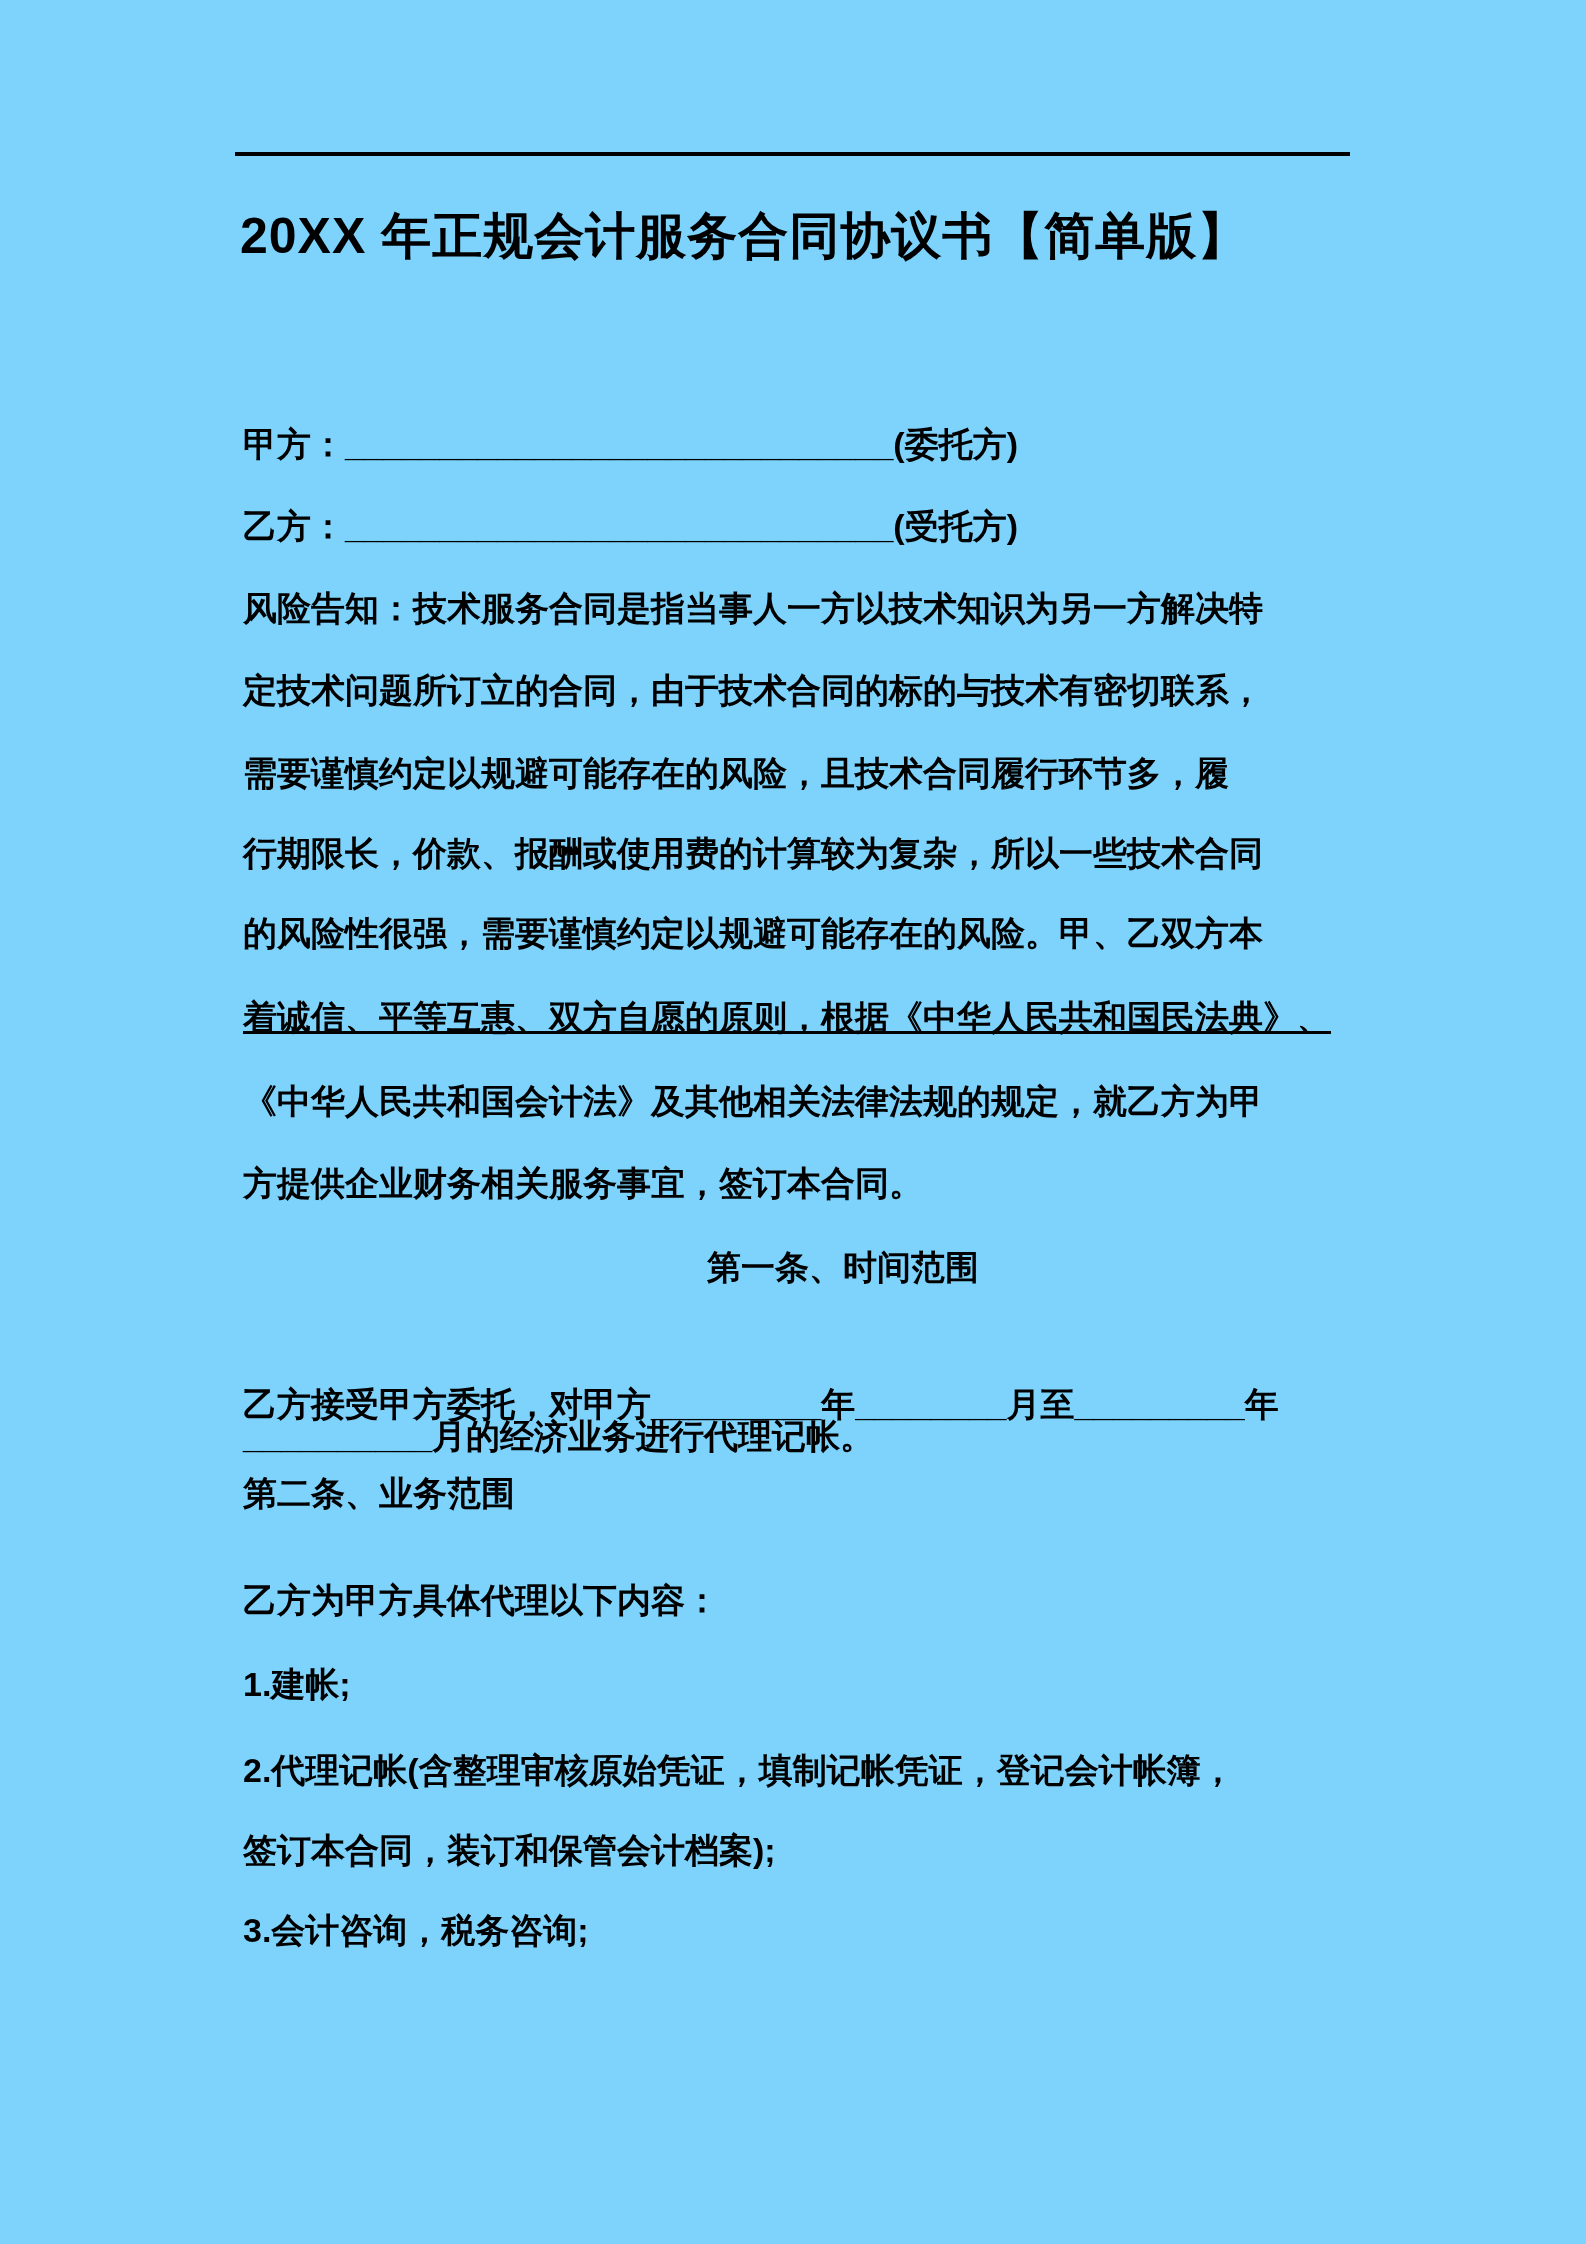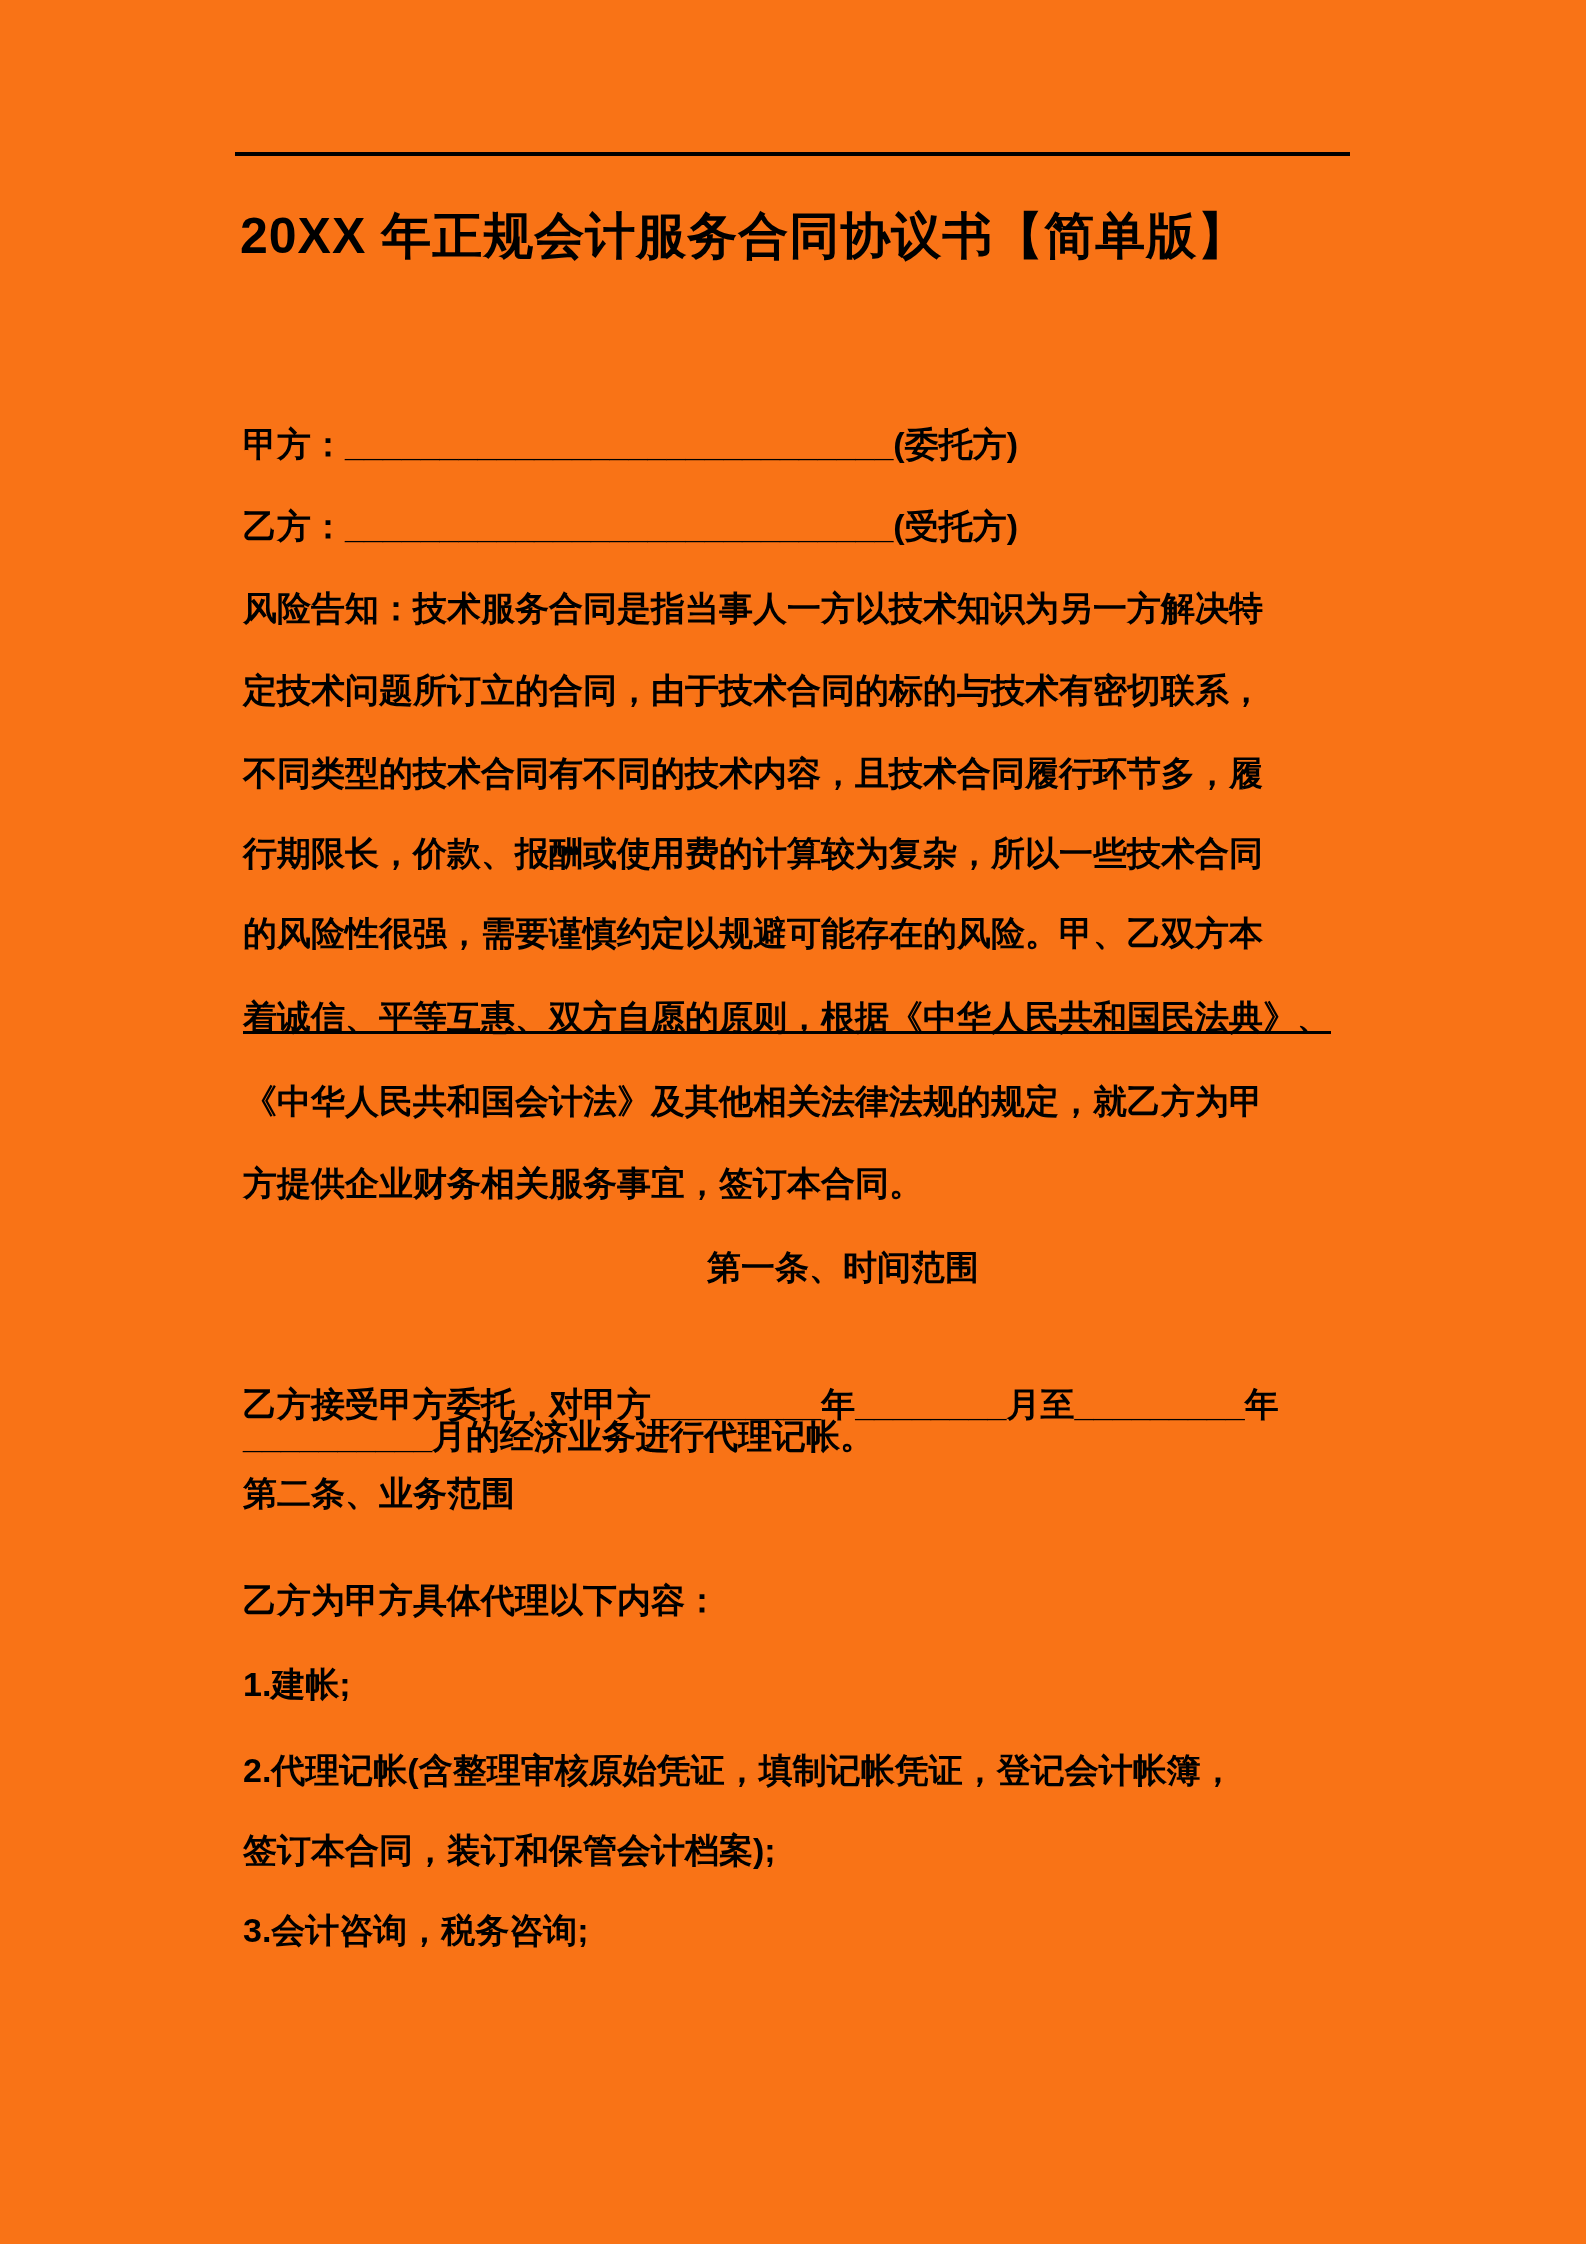--- a/index.html
+++ b/index.html
@@ -5,21 +5,21 @@
   html, body {
     margin: 0;
     padding: 0;
     background: #e8e8e8;
   }
   .page {
     position: relative;
     width: 1586px;
     height: 2244px;
     margin: 0 auto;
-    background: #f97316;
+    background: #7dd3fc;
     overflow: hidden;
     font-family: "Liberation Sans", "DejaVu Sans", sans-serif;
     color: #000000;
     font-weight: bold;
   }
   .header-rule {
     position: absolute;
     left: 235px;
     top: 152px;
     width: 1115px;
@@ -61,21 +61,21 @@
 
   <div class="header-rule"></div>
 
   <div class="doc-title">20XX 年正规会计服务合同协议书【简单版】</div>
 
   <div class="line" style="top:424px;">甲方：_____________________________(委托方)</div>
   <div class="line" style="top:506px;">乙方：_____________________________(受托方)</div>
 
   <div class="line" style="top:588px;">风险告知：技术服务合同是指当事人一方以技术知识为另一方解决特</div>
   <div class="line" style="top:670px;">定技术问题所订立的合同，由于技术合同的标的与技术有密切联系，</div>
-  <div class="line" style="top:753px;">不同类型的技术合同有不同的技术内容，且技术合同履行环节多，履</div>
+  <div class="line" style="top:753px;">需要谨慎约定以规避可能存在的风险，且技术合同履行环节多，履</div>
   <div class="line" style="top:833px;">行期限长，价款、报酬或使用费的计算较为复杂，所以一些技术合同</div>
   <div class="line" style="top:913px;">的风险性很强，需要谨慎约定以规避可能存在的风险。甲、乙双方本</div>
   <div class="line" style="top:997px;text-decoration:underline;">着诚信、平等互惠、双方自愿的原则，根据《中华人民共和国民法典》、</div>
   <div class="line" style="top:1081px;">《中华人民共和国会计法》及其他相关法律法规的规定，就乙方为甲</div>
   <div class="line" style="top:1163px;">方提供企业财务相关服务事宜，签订本合同。</div>
 
   <div class="line" style="top:1247px;text-align:center;">第一条、时间范围</div>
   <div class="line" style="top:1384px;">乙方接受甲方委托，对甲方_________年________月至_________年</div>
   <div class="line" style="top:1416px;">__________月的经济业务进行代理记帐。</div>
 

